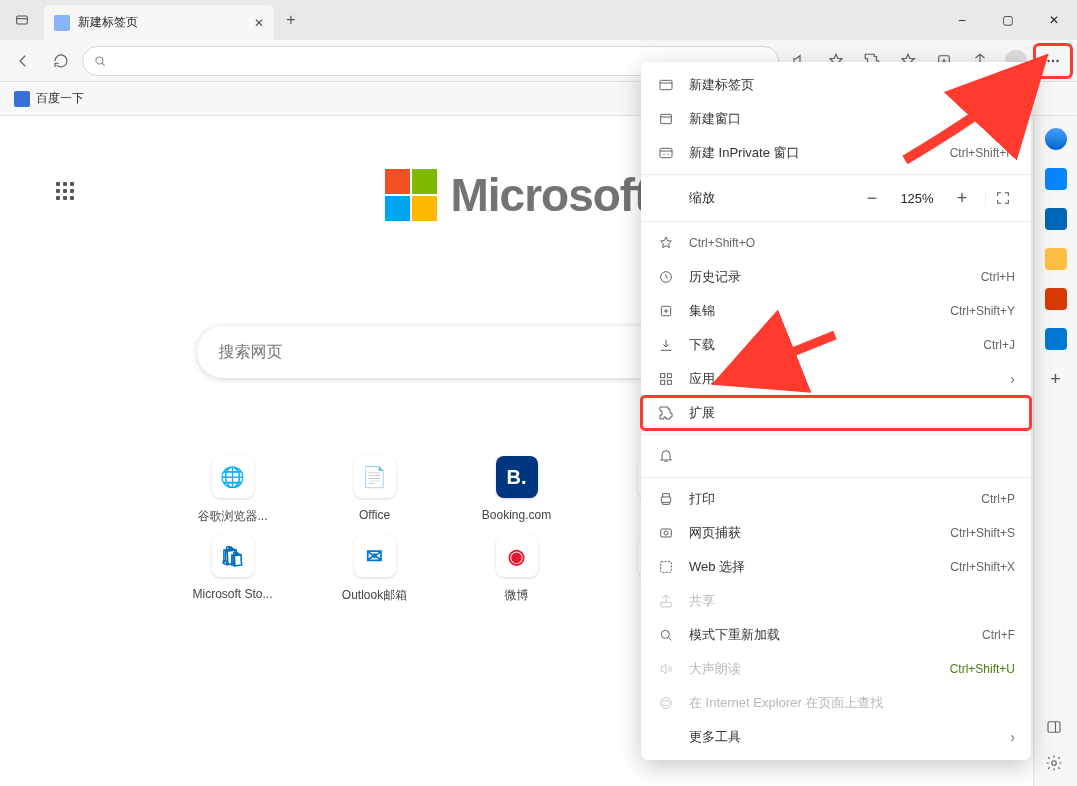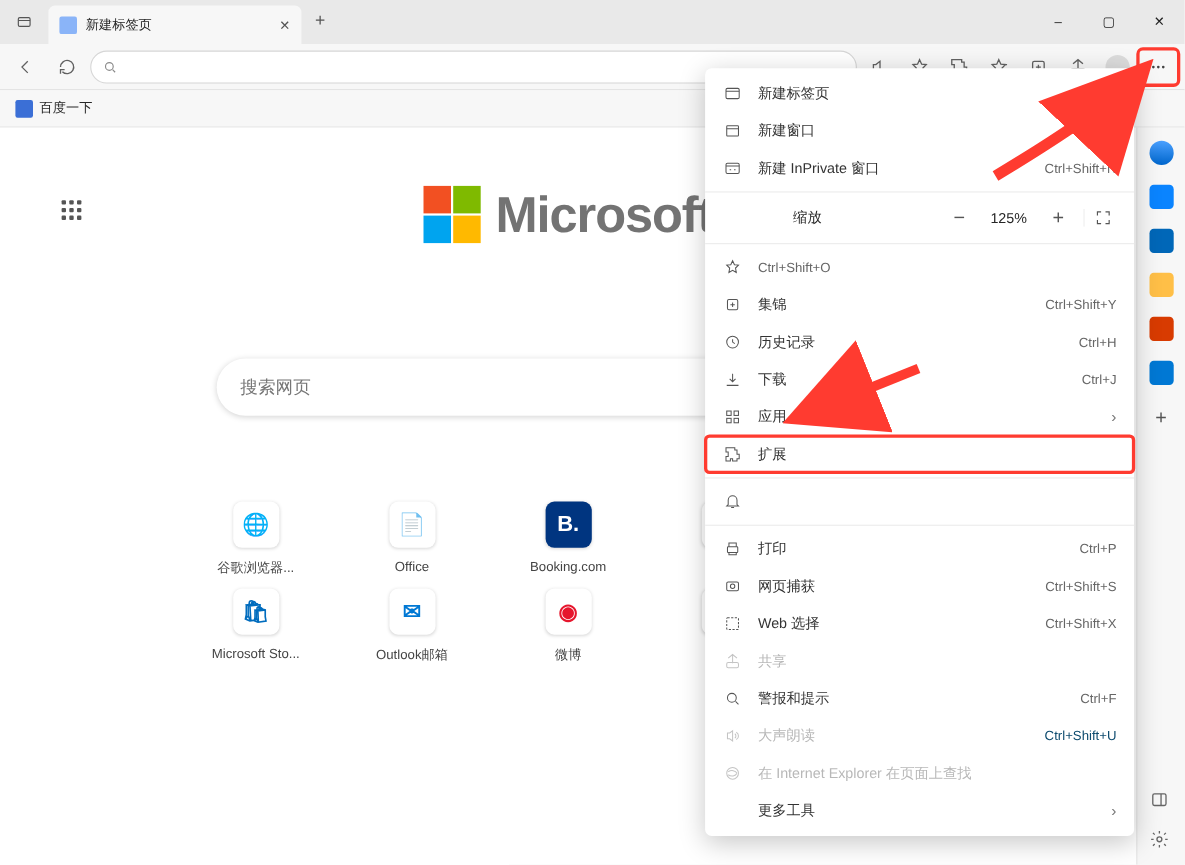--- a/index.html
+++ b/index.html
@@ -54,25 +54,25 @@
 
   
   .menu { position: absolute; top: 62px; right: 46px; width: 390px; background: #fff; box-shadow: 0 6px 24px rgba(0,0,0,.22); border-radius: 6px; padding: 6px 0; z-index: 50; }
   .menu .item { display: flex; align-items: center; height: 34px; padding: 0 16px; font-size: 13px; gap: 14px; color: #333; }
   .menu .item.disabled { color: #b8b8b8; }
   .menu .item .micon { width: 18px; height: 18px; display:flex; align-items:center; justify-content:center; }
   .menu .item .micon svg { width: 16px; height: 16px; stroke: #555; fill: none; stroke-width: 1.4; }
   .menu .item.disabled .micon svg { stroke: #c4c4c4; }
   .menu .item .label { flex: 1; }
   .menu .item .shortcut { font-size: 12px; color: #666; }
-  .menu .item.disabled .shortcut { color: #0c4a6e; }
+  .menu .item.disabled .shortcut { color: #4d7c0f; }
   .menu .sep { height: 1px; background: #ececec; margin: 4px 0; }
   .menu .item.highlight { outline: 3px solid #ff3b30; outline-offset: -2px; border-radius: 4px; }
   .menu .zoomrow { display: flex; align-items: center; height: 38px; padding: 0 12px 0 48px; gap: 8px; font-size: 13px; }
-  .menu .zoomrow .zlabel { flex: 1; margin-left: 32px; }
+  .menu .zoomrow .zlabel { flex: 1; }
   .menu .zoomrow .zbtn { width: 30px; height: 30px; display:flex; align-items:center; justify-content:center; color:#555; font-size:18px;}
   .menu .zoomrow .zval { width: 44px; text-align: center; }
   .menu .zoomrow .fs { width: 34px; border-left: 1px solid #eee; display:flex; align-items:center; justify-content:center;}
   .menu .item .chev { font-size: 14px; color: #777; }
 
   
   .arrow-overlay { position:absolute; top:0; left:0; pointer-events:none; z-index:60;}
 </style>
 </head>
 <body>
@@ -312,36 +312,36 @@
       <span class="micon">
         <svg viewBox="0 0 24 24">
           <path d="M12 3l2.5 5.5L20 9l-4 4 1 6-5-3-5 3 1-6-4-4 5.5-.5z"></path>
         </svg>
       </span>
       <span class="shortcut">Ctrl+Shift+O</span>
     </div>
     <div class="item">
       <span class="micon">
         <svg viewBox="0 0 24 24">
+          <circle cx="12" cy="12" r="8"></circle>
+          <path d="M12 8v4l3 2"></path>
+        </svg>
+      </span>
+      <span class="label">历史记录</span>
+      <span class="shortcut">Ctrl+H</span>
+    </div>
+    <div class="item">
+      <span class="micon">
+        <svg viewBox="0 0 24 24">
           <rect x="5" y="5" width="14" height="14" rx="2"></rect>
           <path d="M12 9v6M9 12h6"></path>
         </svg>
       </span>
       <span class="label">集锦</span>
       <span class="shortcut">Ctrl+Shift+Y</span>
-    </div>
-    <div class="item">
-      <span class="micon">
-        <svg viewBox="0 0 24 24">
-          <circle cx="12" cy="12" r="8"></circle>
-          <path d="M12 8v4l3 2"></path>
-        </svg>
-      </span>
-      <span class="label">历史记录</span>
-      <span class="shortcut">Ctrl+H</span>
     </div>
     <div class="item">
       <span class="micon">
         <svg viewBox="0 0 24 24">
           <path d="M12 4v10M8 11l4 4 4-4"></path>
           <path d="M4 20h16"></path>
         </svg>
       </span>
       <span class="label">下载</span>
       <span class="shortcut">Ctrl+J</span>
@@ -413,21 +413,21 @@
       </span>
       <span class="label">共享</span>
     </div>
     <div class="item">
       <span class="micon">
         <svg viewBox="0 0 24 24">
           <circle cx="11" cy="11" r="6"></circle>
           <path d="M20 20l-4-4"></path>
         </svg>
       </span>
-      <span class="label">警报和提示</span>
+      <span class="label">模式下重新加载</span>
       <span class="shortcut">Ctrl+F</span>
     </div>
     <div class="item disabled">
       <span class="micon">
         <svg viewBox="0 0 24 24">
           <path d="M5 8h3l4-3v14l-4-3H5zM15 9c2 1 2 5 0 6M17 7c4 2 4 8 0 10"></path>
         </svg>
       </span>
       <span class="label">大声朗读</span>
       <span class="shortcut">Ctrl+Shift+U</span>

